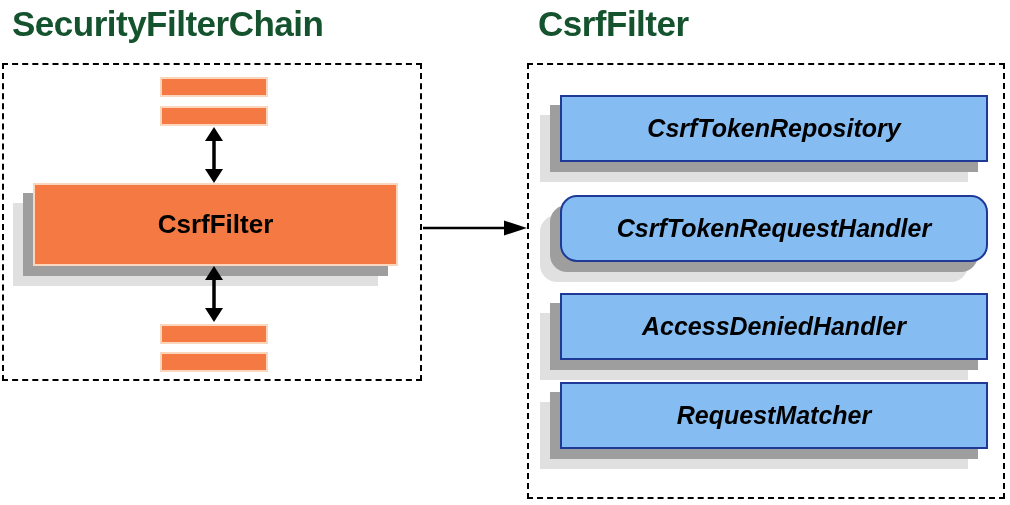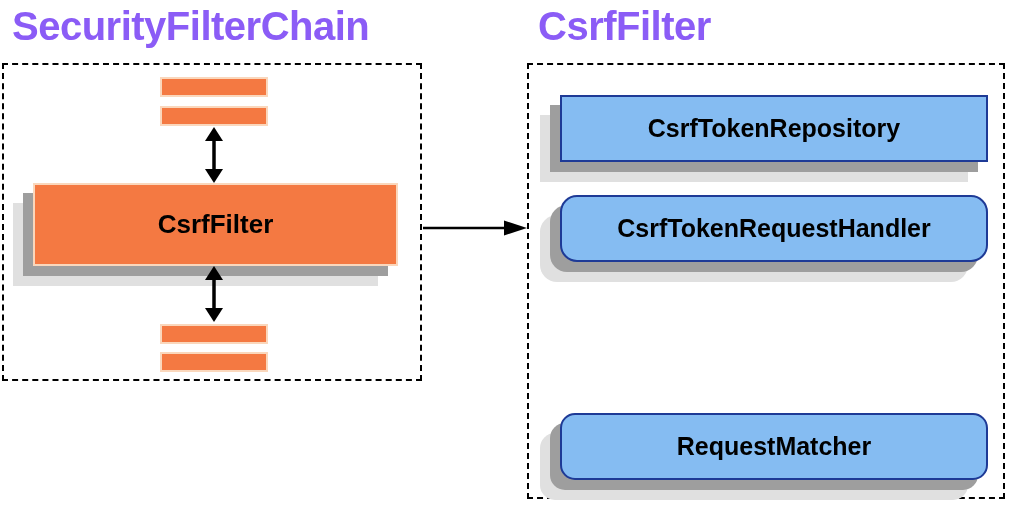--- a/index.html
+++ b/index.html
@@ -19,23 +19,23 @@
     position: relative;
     width: 1010px;
     height: 505px;
     background: #ffffff;
     overflow: hidden;
   }
 
   .diagram-title {
     position: absolute;
     top: 4px;
-    font-size: 40px;
+    font-size: 35px;
     font-weight: bold;
-    color: #8b5cf6;
+    color: #14532d;
     letter-spacing: -0.5px;
     white-space: nowrap;
   }
   .left-title  { left: 12px; }
   .right-title { left: 538px; }
 
   .panel {
     position: absolute;
     border: 2px dashed #000;
     background: transparent;
@@ -99,25 +99,26 @@
     background: var(--blue-fill);
     border: 2px solid var(--blue-border);
     box-shadow: -10px 10px 0 0 var(--shadow-dark),
                 -20px 20px 0 0 var(--shadow-light);
     display: flex;
     align-items: center;
     justify-content: center;
     font-size: 25px;
     font-weight: bold;
     color: #000;
+    font-style: italic;
   }
   .comp-1 { top: 30px;  }
   .comp-2 { top: 130px; border-radius: 17px; }
   .comp-3 { top: 228px; }
-  .comp-4 { top: 348px; border-radius: 15px; }
+  .comp-4 { top: 317px; }
 </style>
 </head>
 <body>
 
 <div class="canvas">
 
   <div class="diagram-title left-title">SecurityFilterChain</div>
 
   <div class="diagram-title right-title">CsrfFilter</div>
 
@@ -155,20 +156,23 @@
   <div class="panel right-panel">
 
     <div class="component-box comp-1">
       <span>CsrfTokenRepository</span>
     </div>
 
     <div class="component-box comp-2">
       <span>CsrfTokenRequestHandler</span>
     </div>
 
+    <div class="component-box comp-3">
+      <span>AccessDeniedHandler</span>
+    </div>
 
     <div class="component-box comp-4">
       <span>RequestMatcher</span>
     </div>
 
   </div>
 
 </div>
 
 </body></html>

